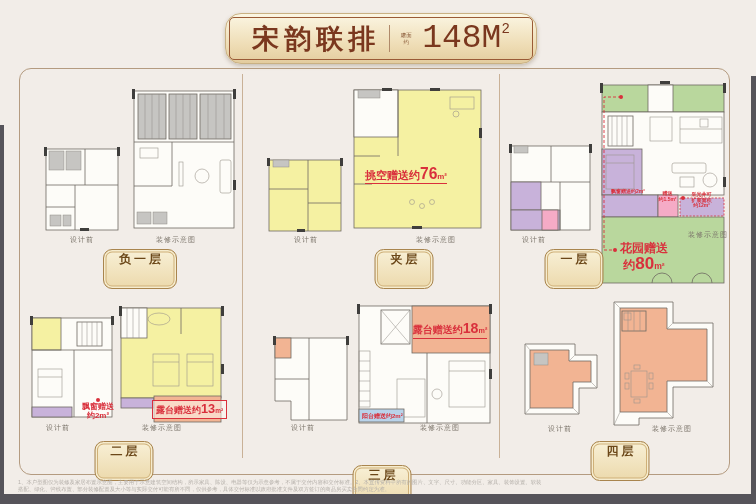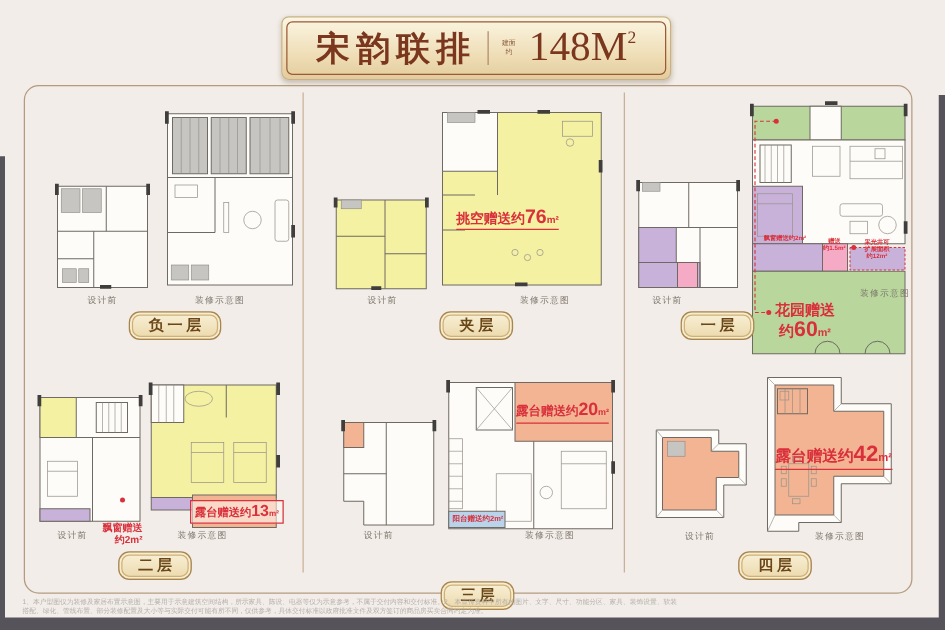--- a/index.html
+++ b/index.html
@@ -2,28 +2,28 @@
 <html><head>
 <meta charset="utf-8">
 <style>
   html,body{margin:0;padding:0}
   body{width:756px;height:504px;overflow:hidden;font-family:"Liberation Sans","DejaVu Sans",sans-serif}
   #stage{position:relative;width:756px;height:504px;background:#f2ede8}
 
   
   .plaque{position:absolute;left:225px;top:13px;width:310px;height:49px;
     background:linear-gradient(180deg,#fbf6e3,#eedcb4 65%,#e3cc9e);
-    border:1px solid #c9b183;border-radius:6px;box-shadow:0 2px 4px rgba(90,70,40,.28)}
+    border:1px solid #c9b183;border-radius:16px;box-shadow:0 2px 4px rgba(90,70,40,.28)}
   .plaque-inner{position:absolute;inset:3px;border:1.2px solid #9a5a36;border-radius:5px;
     display:flex;align-items:center;justify-content:center;gap:9px}
   .t-title{font-family:"Liberation Serif","DejaVu Serif",serif;font-weight:bold;
     font-size:27px;color:#7a371e;letter-spacing:5px}
   .t-div{width:1px;height:27px;background:#b08a6a}
   .t-seal{width:14px;font-size:5.5px;line-height:6.5px;color:#8a5a38;text-align:center;word-break:break-all}
-  .t-area{font-family:Liberation Serif, serif;font-size:33px;color:#7a371e;line-height:1}
+  .t-area{font-family:Liberation Mono, monospace;font-size:33px;color:#7a371e;line-height:1}
   .t-area sup{font-size:14px;position:relative;top:-2px}
 
   
   .frame{position:absolute;left:19px;top:68px;width:709px;height:405px;
     border:1px solid #b49b80;border-radius:12px}
   .vsep{position:absolute;width:1px;background:#c9b197}
 
   
   svg.plan{position:absolute;overflow:visible}
   .w{fill:none;stroke:#6e6962;stroke-width:.8}
@@ -33,22 +33,22 @@
   .fw{fill:#fdfcf8}.fy{fill:#f5f1a2}.fg{fill:#b9d79d}.fs{fill:#f2b493}
   .fp{fill:#c8b2da}.fpk{fill:#f5abc6}.fb{fill:#b9d3ea}.fgr{fill:#c6c5c2}
 
   
   .cap{position:absolute;transform:translateX(-50%);font-size:7px;color:#7c756b;letter-spacing:1px;white-space:nowrap}
   .badge{position:absolute;transform:translateX(-50%);
     background:linear-gradient(180deg,#f8f0d6,#ecd9ac);
     border:1.2px solid #a9854e;border-radius:9px;
     box-shadow:inset 0 0 0 1.5px #f6ecce,inset 0 0 0 2.5px #cfb078;
     color:#6b4718;font-weight:bold;font-size:12px;line-height:1;
-    padding:4px 12px 5px 15px;letter-spacing:3px;white-space:nowrap;
-    font-family:Liberation Serif, serif}
+    padding:4px 12px 22px 15px;letter-spacing:3px;white-space:nowrap;
+    font-family:Liberation Mono, monospace}
 
   
   .ann{position:absolute;color:#d9303c;font-weight:bold;white-space:nowrap;text-align:center;line-height:1.1}
   .ann .num{font-size:1.42em}
   .ann .unit{font-size:.72em}
   .ul{display:inline-block;border-bottom:1.3px solid #d9303c;padding-bottom:1px}
   .annbox{border:1px solid #d9303c;background:rgba(255,248,243,.55);padding:1px 3px 2px}
   .tiny{font-size:5px;letter-spacing:0;line-height:5.5px;font-weight:bold}
   .rdot{position:absolute;width:4px;height:4px;border-radius:50%;background:#d9303c}
 
@@ -145,21 +145,21 @@
     <rect class="wk" x="30" y="4" width="10" height="3"></rect>
       <rect class="wk" x="78" y="4" width="10" height="3"></rect>
       <rect class="wk" x="127" y="44" width="3" height="10"></rect>
       <rect class="wk" x="60" y="142" width="10" height="3"></rect>
   </svg>
   <div class="ann" style="left:356px;top:165px;width:100px;font-size:11px">
     <span class="ul"><span>挑空赠送约</span><span class="num">76</span><span class="unit">m²</span></span>
   </div>
   <div class="cap" style="left:306px;top:235px">设计前</div>
   <div class="cap" style="left:436px;top:235px">装修示意图</div>
-  <div class="badge" style="left:381px;top:249px">夹层</div>
+  <div class="badge" style="left:404px;top:249px">夹层</div>
 
   <svg class="plan" style="left:509px;top:139px" width="83" height="94" viewBox="0 0 83 94">
     <rect class="fw w" x="2" y="7" width="79" height="84"></rect>
     <rect class="fgr hl" x="5" y="7" width="14" height="7"></rect>
     <line class="w" x1="42" y1="7" x2="42" y2="43"></line>
       <line class="w" x1="2" y1="43" x2="81" y2="43"></line>
     <rect class="fp w" x="2" y="43" width="30" height="28"></rect>
     <rect class="fp w" x="2" y="71" width="49" height="20"></rect>
     <rect class="fpk w" x="33" y="71" width="16" height="20"></rect>
     <line class="w" x1="51" y1="43" x2="51" y2="91"></line>
@@ -207,21 +207,21 @@
     <div>赠送</div>
       <div>约1.5m²</div>
   </div>
   <div class="ann tiny" style="left:679px;top:192px;width:45px">
     <div>采光井可</div>
     <div>扩展面积</div>
     <div>约12m²</div>
   </div>
   <div class="ann" style="left:620px;top:242px;font-size:12px;text-align:center">
     <div>花园赠送</div>
-    <div><span>约</span><span class="num">60</span><span class="unit">m²</span></div>
+    <div><span>约</span><span class="num">80</span><span class="unit">m²</span></div>
   </div>
   <div class="cap" style="left:534px;top:235px">设计前</div>
   <div class="cap" style="left:708px;top:230px">装修示意图</div>
   <div class="badge" style="left:574px;top:249px">一层</div>
 
   <svg class="plan" style="left:30px;top:307px" width="84" height="118" viewBox="0 0 84 118">
     <rect class="fw w" x="2" y="11" width="80" height="99"></rect>
     <rect class="fy w" x="2" y="11" width="29" height="32"></rect>
     <rect class="w" x="47" y="15" width="25" height="24" fill="#f0efeb"></rect>
     <line class="hl" x1="52" y1="15" x2="52" y2="39"></line>
@@ -251,21 +251,21 @@
     <rect class="fp w" x="2" y="94" width="33" height="10"></rect>
     <rect class="fs w" x="35" y="92" width="67" height="26"></rect>
     <rect class="wk" x="0" y="2" width="3" height="10"></rect>
       <rect class="wk" x="102" y="2" width="3" height="10"></rect>
       <rect class="wk" x="102" y="60" width="3" height="10"></rect>
   </svg>
   <div class="ann annbox" style="left:152px;top:400px;font-size:9px">
     <span>露台赠送约</span><span class="num">13</span><span class="unit">m²</span>
   </div>
   <div class="rdot" style="left:96px;top:398px"></div>
-  <div class="ann" style="left:82px;top:419px;font-size:8px;text-align:right">
+  <div class="ann" style="left:82px;top:403px;font-size:8px;text-align:center">
     <div>飘窗赠送</div>
     <div>约2m²</div>
   </div>
   <div class="cap" style="left:58px;top:423px">设计前</div>
   <div class="cap" style="left:162px;top:423px">装修示意图</div>
   <div class="badge" style="left:124px;top:441px">二层</div>
 
   <svg class="plan" style="left:269px;top:329px" width="84" height="99" viewBox="0 0 84 99">
     <path class="fw w" d="M6 9 H78 V91 H22 V72 H6 Z"></path>
     <rect class="fs w" x="6" y="9" width="16" height="20"></rect>
@@ -290,21 +290,21 @@
     <rect class="fur" x="92" y="62" width="36" height="46" fill="#fdfcf8"></rect>
       <line class="fur" x1="92" y1="72" x2="128" y2="72"></line>
       <circle class="fur" cx="80" cy="95" r="5"></circle>
     <rect class="fur" x="40" y="80" width="28" height="38"></rect>
     <rect class="fb w" x="2" y="110" width="45" height="13"></rect>
     <rect class="wk" x="0" y="5" width="3" height="10"></rect>
       <rect class="wk" x="132" y="5" width="3" height="10"></rect>
       <rect class="wk" x="132" y="70" width="3" height="10"></rect>
   </svg>
   <div class="ann" style="left:400px;top:321px;width:100px;font-size:10px">
-    <span class="ul"><span>露台赠送约</span><span class="num">20</span><span class="unit">m²</span></span>
+    <span class="ul"><span>露台赠送约</span><span class="num">18</span><span class="unit">m²</span></span>
   </div>
   <div class="ann" style="left:362px;top:413px;font-size:6px">阳台赠送约2m²</div>
   <div class="cap" style="left:303px;top:423px">设计前</div>
   <div class="cap" style="left:440px;top:423px">装修示意图</div>
   <div class="badge" style="left:382px;top:465px">三层</div>
 
   <svg class="plan" style="left:517px;top:334px" width="86" height="90" viewBox="0 0 86 90">
     <path class="fw w" d="M8 10 H58 V21 H80 V54 H62 V80 H8 Z"></path>
     <path class="fs w" d="M13 16 H52 V27 H74 V48 H56 V74 H13 Z"></path>
     <rect class="fgr hl" x="17" y="19" width="14" height="12"></rect>
@@ -328,23 +328,20 @@
       <rect class="fur" x="42" y="76" width="4" height="6"></rect>
       <rect class="fur" x="42" y="86" width="4" height="6"></rect>
       <rect class="fur" x="27" y="68" width="6" height="4"></rect>
       <rect class="fur" x="27" y="102" width="6" height="4"></rect>
     <line class="hl" x1="7" y1="5" x2="13" y2="11"></line>
       <line class="hl" x1="66" y1="26" x2="60" y2="32"></line>
       <line class="hl" x1="106" y1="90" x2="100" y2="84"></line>
       <line class="hl" x1="66" y1="121" x2="60" y2="115"></line>
       <line class="hl" x1="7" y1="128" x2="13" y2="115"></line>
   </svg>
-  <div class="ann" style="left:612px;top:354px;width:110px;font-size:12.5px">
-    <span class="ul"><span>露台赠送约</span><span class="num">42</span><span class="unit">m²</span></span>
-  </div>
   <div class="cap" style="left:560px;top:424px">设计前</div>
   <div class="cap" style="left:672px;top:424px">装修示意图</div>
   <div class="badge" style="left:620px;top:441px">四层</div>
 
   <div class="fine" style="top:479px">1、本户型图仅为装修及家居布置示意图，主要用于示意建筑空间结构，所示家具、陈设、电器等仅为示意参考，不属于交付内容和交付标准。2、本宣传资料中所有的图片、文字、尺寸、功能分区、家具、装饰设置、软装</div>
   <div class="fine" style="top:486px">搭配、绿化、管线布置、部分装修配置及大小等与实际交付可能有所不同，仅供参考，具体交付标准以政府批准文件及双方签订的商品房买卖合同约定为准。</div>
 
   <div class="edge" style="left:0;top:494px;width:756px;height:10px"></div>
   <div class="edge" style="left:0;top:125px;width:4px;height:379px"></div>
   <div class="edge" style="left:751px;top:76px;width:5px;height:428px"></div>

